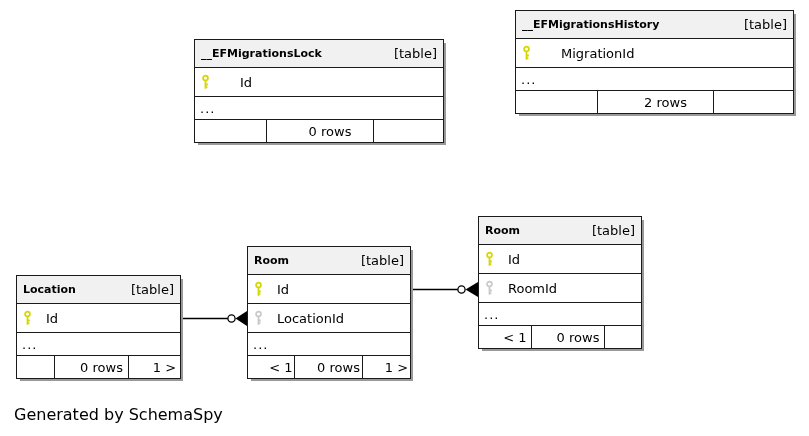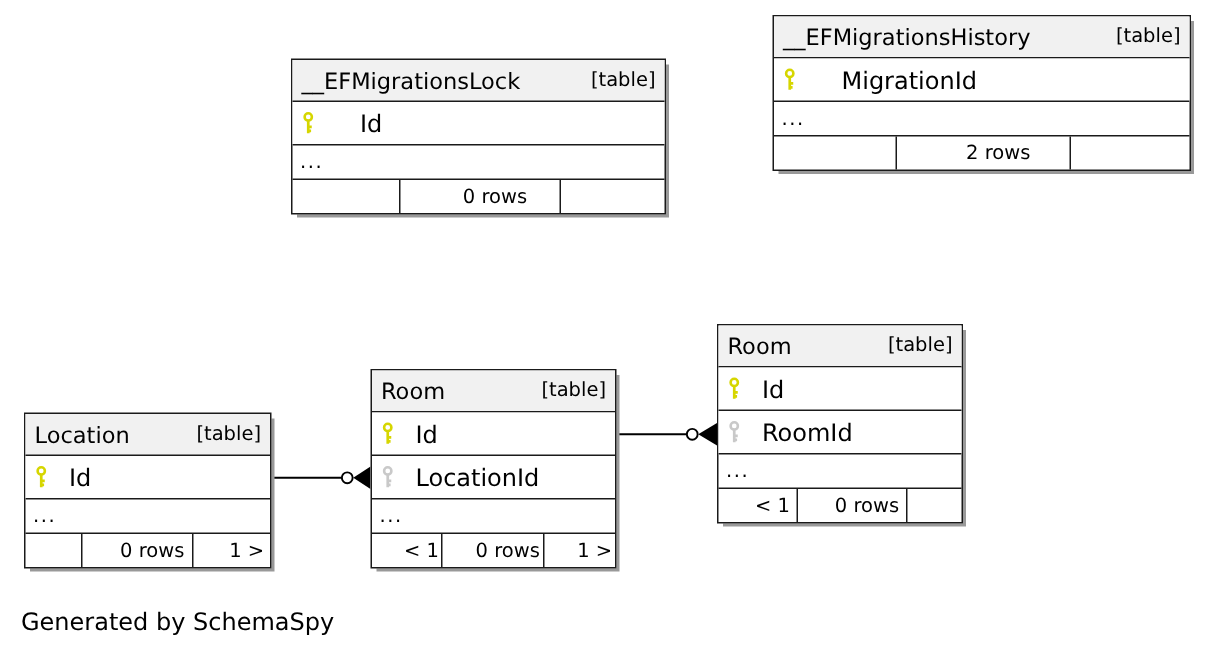--- a/index.html
+++ b/index.html
@@ -4,26 +4,26 @@
 <style>
   * { margin:0; padding:0; box-sizing:border-box; }
   html,body { width:809px; height:436px; background:#ffffff;
     font-family:"DejaVu Sans","Liberation Sans",sans-serif; font-size:13px; color:#000; }
   #canvas { position:relative; width:809px; height:436px; overflow:hidden; }
 
   .tbl { position:absolute; background:#fff; border:1px solid #1a1a1a;
          box-shadow:3px 3px 0 -1px #999999; }
   .tbl-header { height:28px; display:flex; align-items:center; justify-content:space-between;
                 background:#f1f1f1; border-bottom:1px solid #1a1a1a; padding:0 6px; }
-  .tname { font-weight:normal; font-size:15px; white-space:nowrap; }
+  .tname { font-weight:bold; font-size:11px; white-space:nowrap; }
   .ttype { font-size:13px; white-space:nowrap; }
 
   .col-row { height:29px; display:flex; align-items:center; border-bottom:1px solid #1a1a1a;
              padding-left:6px; background:#fff; }
-  .col-name { font-size:16px; white-space:nowrap; }
+  .col-name { font-size:13px; white-space:nowrap; }
   .gap-wide .col-name { margin-left:30px; }
   .gap-narrow .col-name { margin-left:14px; }
 
   .ellipsis-row { height:23px; display:flex; align-items:center; border-bottom:1px solid #1a1a1a;
                   padding-left:5px; letter-spacing:1px; }
 
   .tbl-footer { display:flex; height:22px; }
   .fcell { display:flex; align-items:center; justify-content:center; height:100%;
            white-space:nowrap;padding-left:20px; }
   .fcell + .fcell { border-left:1px solid #1a1a1a; }

